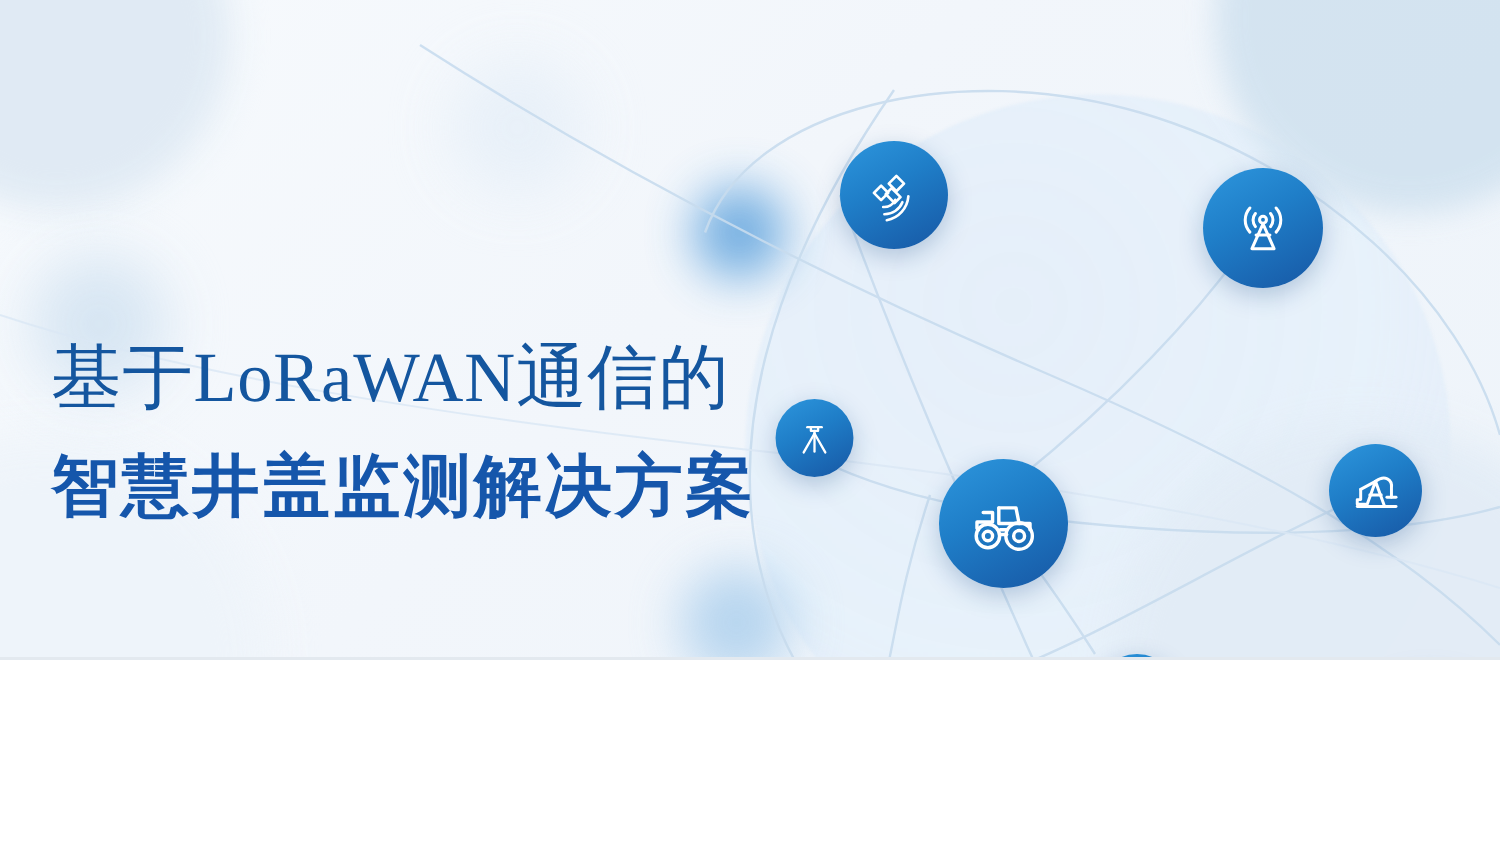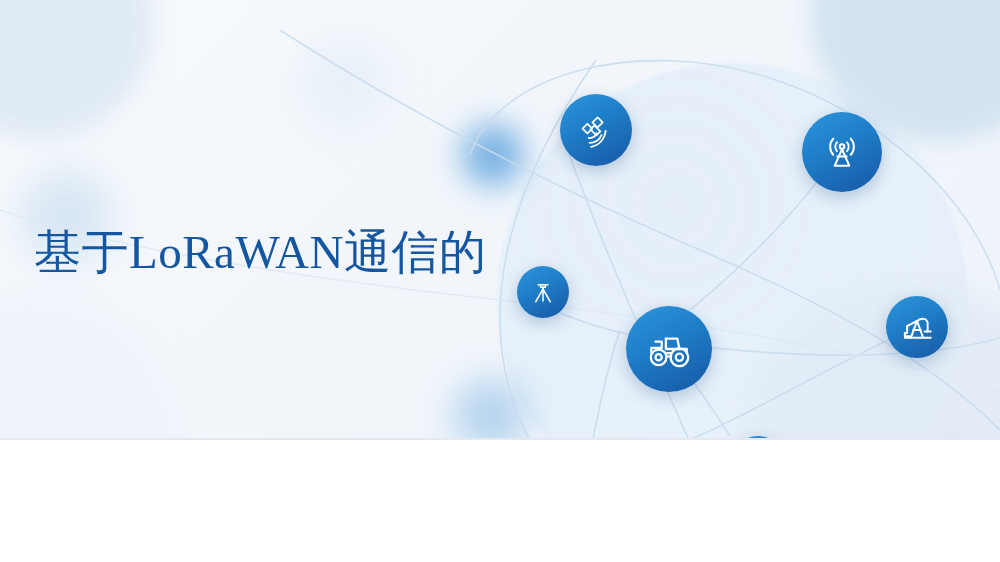--- a/index.html
+++ b/index.html
@@ -198,20 +198,21 @@
         <path d="M 840,150 C 800,210 740,270 678,320"></path>
       </g>
       <g fill="none" stroke="#dbe8f4" stroke-width="1.3" opacity=".85">
         <path d="M 0,210 C 120,250 300,278 500,300 C 700,322 870,352 1000,392"></path>
       </g>
     </svg>
   </div>
 
   <div class="title-block">
     <div class="title-line-1">基于LoRaWAN通信的</div>
+    <div class="title-line-2">智慧井盖监测解决方案</div>
   </div>
 
   <div class="node" style="left:560px; top:94px; width:72px; height:72px;">
     <span>
       <svg viewBox="0 0 100 100" width="40" height="40">
         <rect x="20" y="38" width="17" height="17" transform="rotate(45 28.5 46.5)"></rect>
         <rect x="45" y="22" width="18" height="18" transform="rotate(45 54 31)"></rect>
         <rect x="38" y="44" width="21" height="14" transform="rotate(45 48.5 51)"></rect>
         <path d="M 52 58 A 20 20 0 0 1 32 70"></path>
         <path d="M 64 62 A 32 32 0 0 1 34 82"></path>

